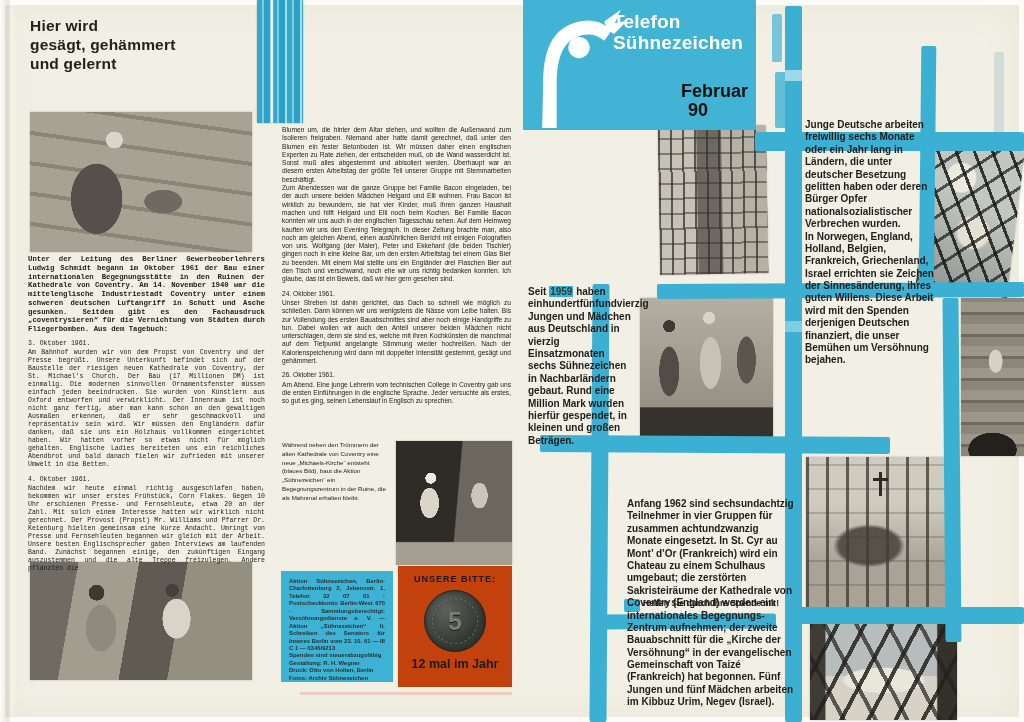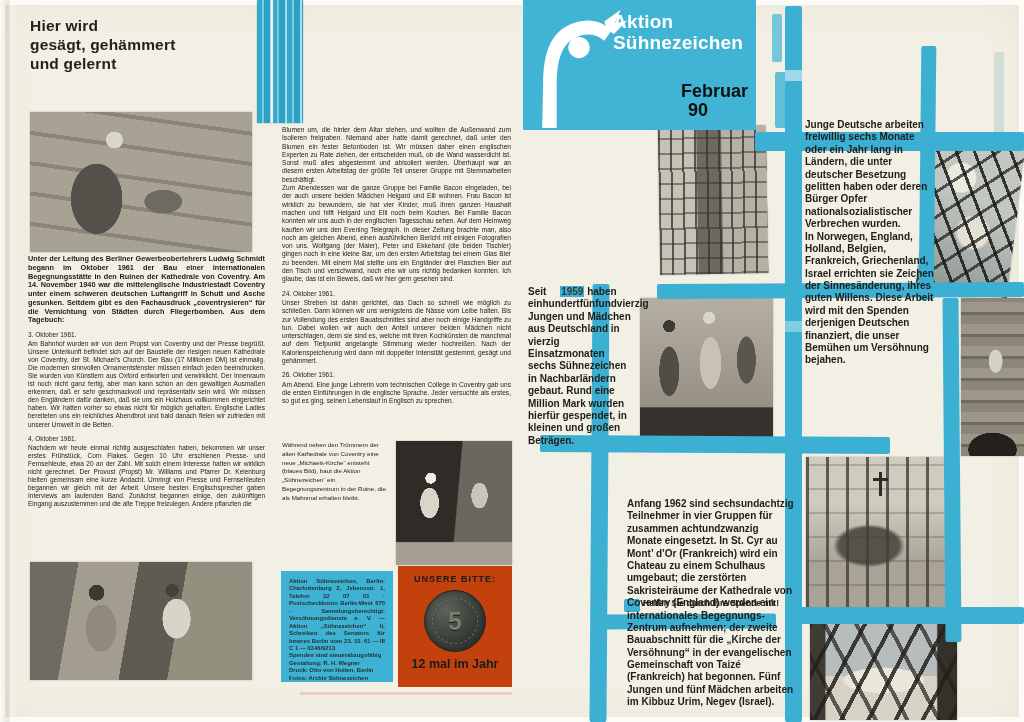--- a/index.html
+++ b/index.html
@@ -22,21 +22,21 @@
     background:
       linear-gradient(90deg, rgba(244,241,232,0) 0 30%, rgba(244,241,232,.95) 31% 35%, rgba(244,241,232,0) 36%),
       repeating-linear-gradient(90deg,#35a9cc 0 5px,#7ecbe2 5px 7px,#2ba1c6 7px 13px,#a6dcec 13px 15px);}
   #ph-stonemason{left:30px;top:112px;width:222px;height:140px;
     background:
       radial-gradient(circle 14px at 38% 20%, #d9d5c9 0 60%, rgba(0,0,0,0) 61%),
       radial-gradient(ellipse 44px 60px at 30% 62%, #55514a 0 58%, rgba(0,0,0,0) 59%),
       radial-gradient(ellipse 32px 20px at 60% 64%, #6e6a62 0 58%, rgba(0,0,0,0) 60%),
       repeating-linear-gradient(8deg,#a8a295 0 26px,#8b8578 26px 30px),
       linear-gradient(180deg,#c2bcae,#938d80);}
-  #leftcol{left:28px;top:255px;width:237px;font-size:6.5px;line-height:1.24;}
+  #leftcol{left:28px;top:255px;width:237px;font-size:6.5px;line-height:1.24;font-family:Liberation Mono, monospace;}
   #leftcol .intro{font-size:7.3px;font-weight:bold;line-height:1.2;margin:0 0 6px 0;}
   #leftcol .date{font-weight:normal;margin:6px 0 1px 0;}
   #leftcol p{margin:0;}
   #ph-digging{left:30px;top:562px;width:222px;height:118px;
     background:
       radial-gradient(circle 13px at 30% 26%, #3c3933 0 60%, rgba(0,0,0,0) 61%),
       radial-gradient(ellipse 26px 40px at 32% 56%, #8f8a7d 0 58%, rgba(0,0,0,0) 59%),
       radial-gradient(circle 11px at 64% 24%, #44413b 0 60%, rgba(0,0,0,0) 61%),
       radial-gradient(ellipse 24px 34px at 66% 48%, #d8d4c8 0 58%, rgba(0,0,0,0) 59%),
       linear-gradient(100deg,#6f6b62 0 20%,#a39d90 20% 45%,#5f5b53 45% 65%,#94907f 65%);}
@@ -133,21 +133,21 @@
       repeating-linear-gradient(118deg, rgba(35,33,29,.85) 0 4px, rgba(0,0,0,0) 4px 24px),
       repeating-linear-gradient(62deg, rgba(35,33,29,.7) 0 4px, rgba(0,0,0,0) 4px 28px),
       linear-gradient(90deg,#3f3c35 0 10%, rgba(0,0,0,0) 11% 86%, #34312b 87%),
       radial-gradient(ellipse 70px 22px at 50% 60%, #e9e6da 0 55%, rgba(0,0,0,0) 60%),
       linear-gradient(180deg,#b7bdbd 0 55%,#d6d3c6 56%);}
   
   .rblk{font-weight:bold;font-size:10px;line-height:1.24;color:#1d1d1a;}
   #blk-junge{left:805px;top:119px;width:130px;}
   #blk-junge p{margin:0;}
   #blk-seit{left:528px;top:286px;width:107px;}
-  #blk-seit .hl{background:#3bb0d3;padding:0 1px;color:#2c3b33;margin-left:11px;}
+  #blk-seit .hl{background:#3bb0d3;padding:0 1px;color:#2c3b33;}
   #blk-anfang{left:627px;top:454px;width:168px;margin-top:44px;}
   #blk-helfen{left:643px;top:598px;width:170px;font-size:8.5px;}
 </style>
 </head>
 <body>
 
 <div id="scan">
 
   <div id="headline" class="txt">
     <div>Hier wird</div>
@@ -200,21 +200,21 @@
   <div id="pinkline" class="abs"></div>
   <div id="fold"></div>
 
   <div id="header" class="abs">
     <svg id="figure" viewBox="0 0 100 130" aria-hidden="true">
       <path fill="#ffffff" d="M12,130 L13,85 C13,50 22,30 44,22 C58,17 70,19 78,25 L84,29 L76,40 C68,33 58,32 48,36 C33,42 27,58 27,86 L27,130 Z"></path>
       <circle cx="50" cy="47" r="11" fill="#ffffff"></circle>
       <path fill="#ffffff" d="M76,20 L93,8 L87,22 L100,19 L86,33 L79,28 Z"></path>
     </svg>
     <div id="brand">
-      <div>Aktion</div>
+      <div>Telefon</div>
       <div>Sühnezeichen</div>
     </div>
     <div id="issue">
       <div>Februar</div>
       <div class="yr">90</div>
     </div>
   </div>
   <div id="mark-a"></div>
   <div id="mark-b"></div>
   <div id="mark-corner"></div>

